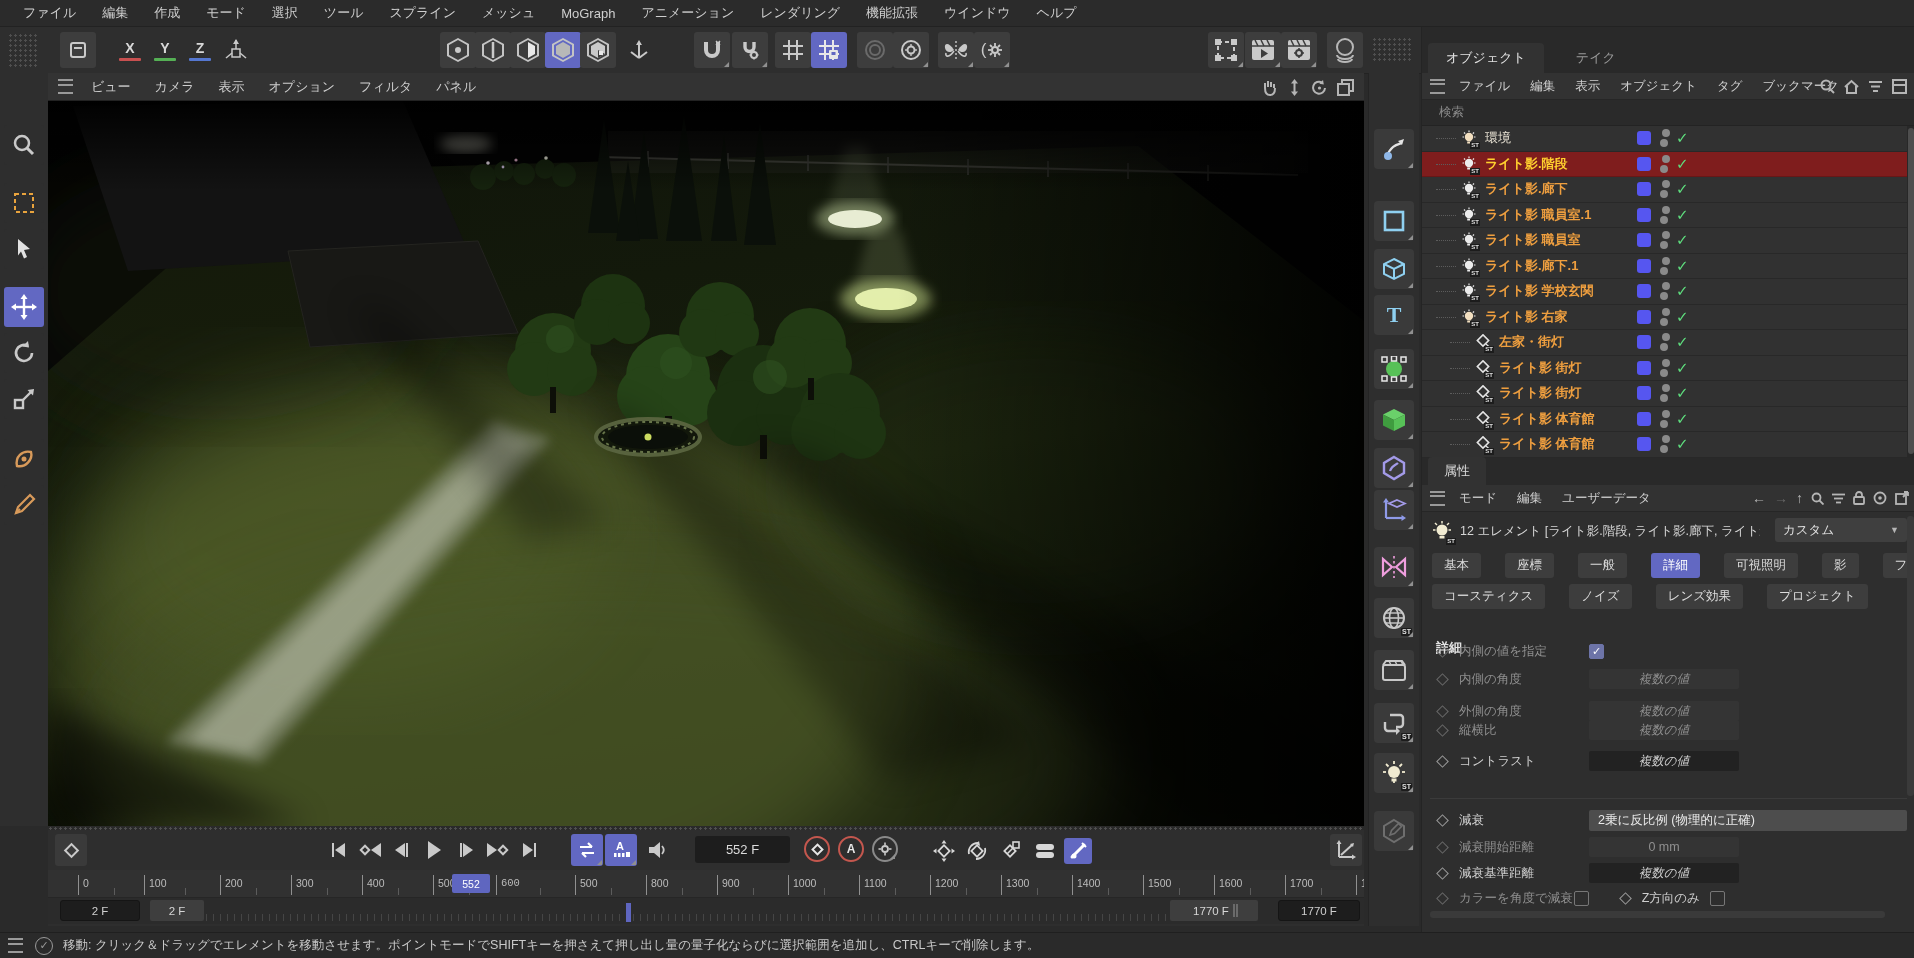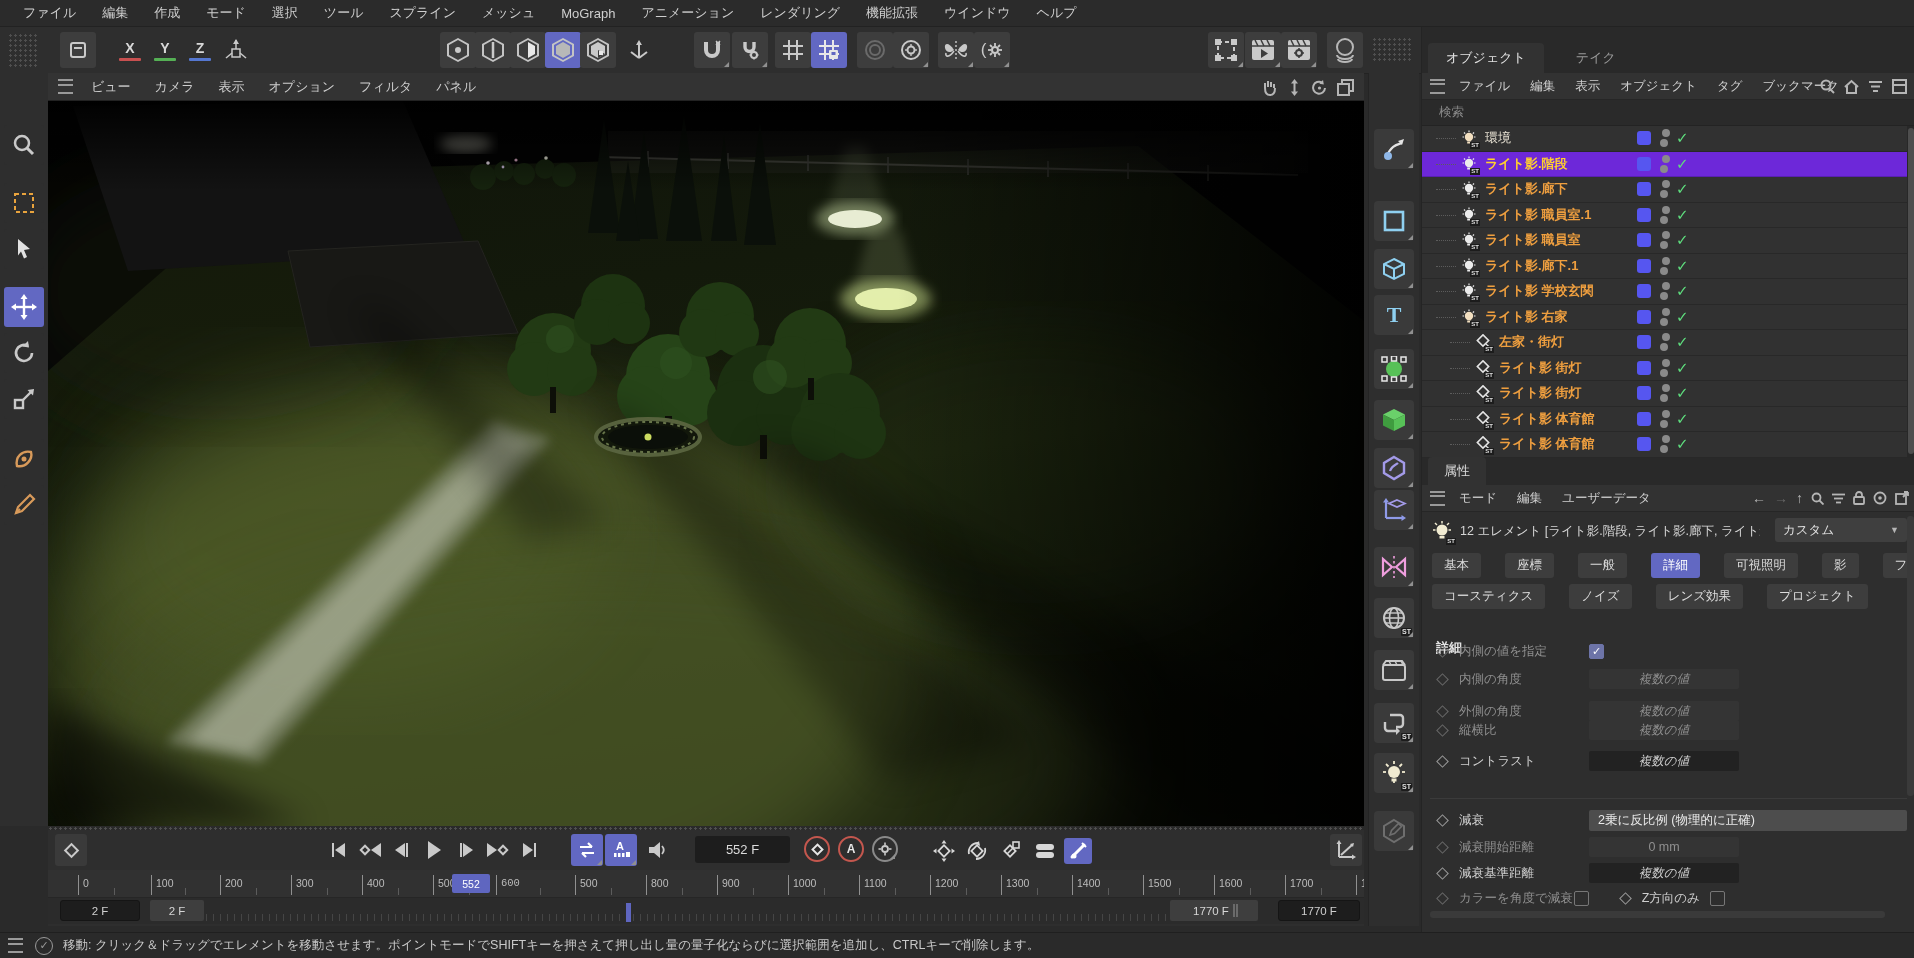--- a/index.html
+++ b/index.html
@@ -53,21 +53,21 @@
   .rtab.active{background:#323232;color:#e4e4e4;border-radius:4px 4px 0 0;}
   #ommenu{position:absolute;left:0;top:46px;width:493px;height:27px;background:#323232;display:flex;align-items:center;
           border-bottom:1px solid #262626;box-sizing:border-box;}
   .om-mi{padding:0 10px;color:#cfcfcf;font-size:12.5px;}
   #omsearch{position:absolute;left:0;top:73px;width:493px;height:26px;background:#2a2a2a;border-bottom:1px solid #232323;
             display:flex;align-items:center;box-sizing:border-box;}
   #omsearch span{color:#8a8a8a;padding-left:17px;font-size:12.5px;}
   #otree{position:absolute;left:0;top:99px;width:485px;height:332px;overflow:hidden;}
   .orow{position:relative;height:25.5px;display:flex;align-items:center;border-bottom:1px solid rgba(0,0,0,0.18);
         box-sizing:border-box;background:#313131;}
-  .orow.state-selected{background:#6d28d9;}
+  .orow.state-selected{background:#7f1d1d;}
   .tree-dots{height:1px;border-bottom:1px dotted #5c5c5c;width:20px;margin-left:14px;margin-right:3px;flex:0 0 auto;}
   .indent-2 .tree-dots{margin-left:28px;}
   .obj-icon{position:relative;width:20px;height:20px;flex:0 0 auto;display:flex;align-items:center;justify-content:center;}
   .obj-icon .tb{position:absolute;right:-1px;bottom:-1px;background:#1c1c1c;color:#ddd;font-size:6px;line-height:7px;padding:0 1px;font-weight:bold;}
   .obj-name{margin-left:6px;font-weight:bold;color:#ef9f3f;white-space:nowrap;}
   .state-normal .obj-name{color:#e6e0d2;font-weight:normal;}
   .state-selected .obj-name{color:#ffd02e;}
   .layer-square{position:absolute;left:215px;width:14px;height:14px;border-radius:3px;background:#5656f0;}
   .vis-dots{position:absolute;left:238px;top:2px;width:10px;height:22px;}
   .vis-dots i{position:absolute;width:8px;height:8px;border-radius:50%;background:#8a8a8a;}
@@ -1339,21 +1339,21 @@
           <line x1="4" y1="18" x2="19" y2="18" stroke="#c9c9c9" stroke-width="2"></line>
           <path d="M21 18 l-4 -2.5 v5 z" fill="#c9c9c9"></path>
           <line x1="6" y1="16" x2="17" y2="6" stroke="#c9c9c9" stroke-width="2"></line>
           <path d="M19 4 l-4 1 3 3 z" fill="#c9c9c9"></path>
         </svg>
     </div>
 
     <div id="ruler">
 
     <span class="rtick" style="left: 30px;">0</span>
-        <span class="rtick" style="left: 103px;">100</span>
+        <span class="rtick" style="left: 96px;">100</span>
         <span class="rtick" style="left: 172px;">200</span>
         <span class="rtick" style="left: 243px;">300</span>
         <span class="rtick" style="left: 314px;">400</span>
         <span class="rtick" style="left: 385px;">500</span>
         <span class="rtick" style="left: 448px; font-family: Liberation Mono, monospace;">600</span>
         <span class="rtick" style="left: 527px;">500</span>
         <span class="rtick" style="left: 598px;">800</span>
         <span class="rtick" style="left: 669px;">900</span>
         <span class="rtick" style="left: 740px;">1000</span>
         <span class="rtick" style="left: 811px;">1100</span>

